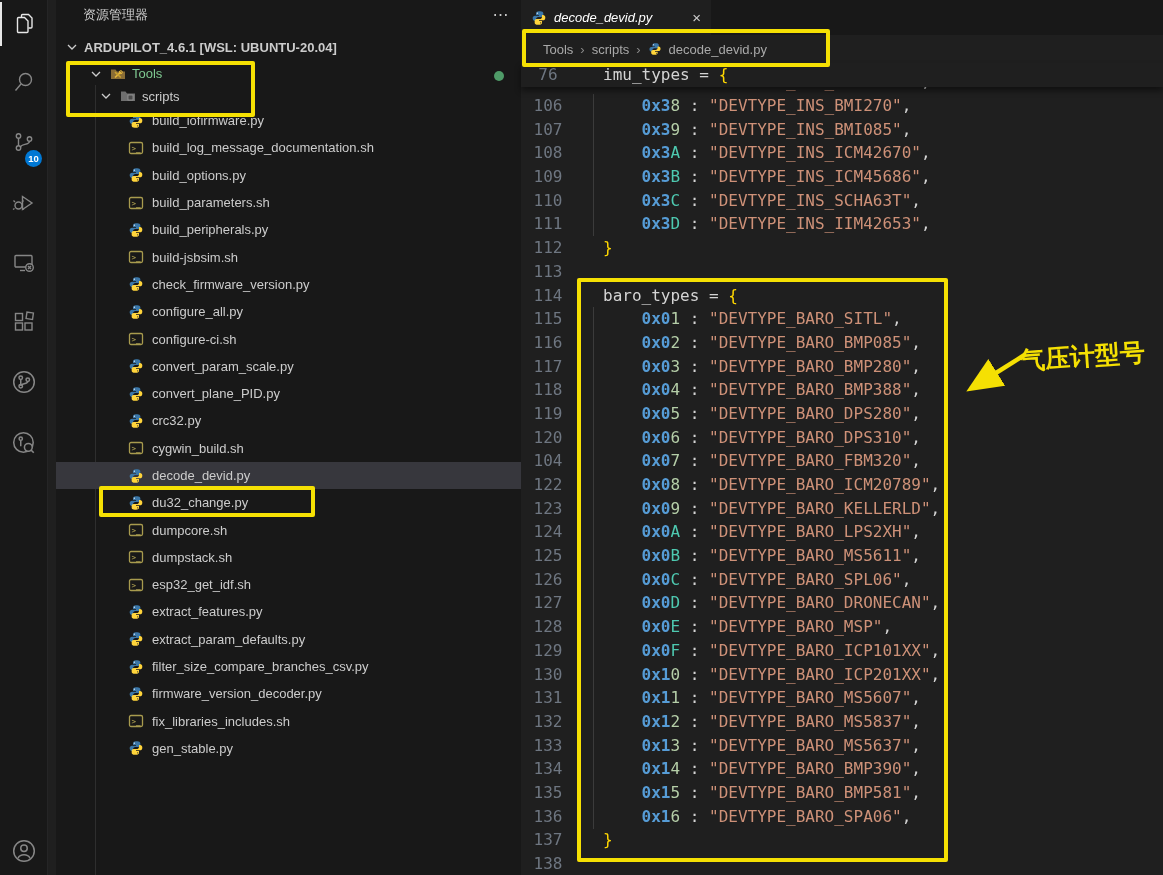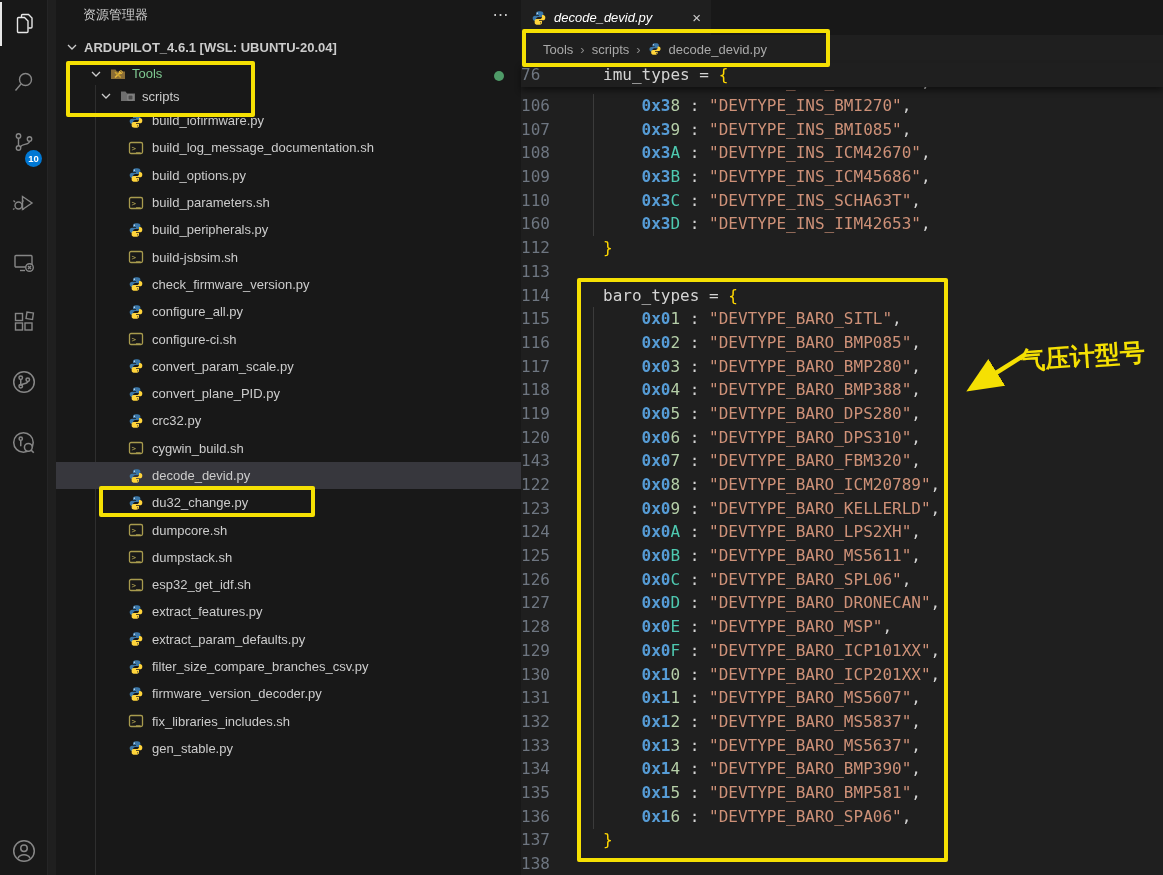--- a/index.html
+++ b/index.html
@@ -45,21 +45,21 @@
   .tabbar { position:absolute; top:0; left:0; right:0; height:35px; background:#181818; }
   .tab { position:absolute; left:0; top:0; width:190px; height:35px; background:#1f1f1f;
     display:flex; align-items:center; gap:7px; padding:0 10px; }
   .tab-label { font-style:italic; color:#ffffff; font-size:13px; white-space:nowrap; }
   .tab-close { margin-left:auto; color:#cccccc; font-size:15px; cursor:pointer; }
   .breadcrumb { position:absolute; top:35px; left:0; right:0; height:28px;
     display:flex; align-items:center; gap:7px; padding-left:22px; color:#a9a9a9; }
   .bc-sep { color:#8a8a8a; font-size:13px; }
   .code-font { font-family:"DejaVu Sans Mono","Liberation Mono",monospace; font-size:16px; }
   .code-row { white-space:pre; height:23.7px; line-height:23.7px; }
-  .ln { display:inline-block; width:54px; text-align:left; color:#6e7681; }
+  .ln { display:inline-block; width:54px; text-align:center; color:#6e7681; }
   .ct { margin-left:28px; }
   .sticky { position:absolute; top:63px; left:0; right:0; height:24px; background:#1f1f1f;
     box-shadow:0 4px 6px rgba(0,0,0,.45); z-index:3; }
   .partial { position:absolute; top:87px; left:0; right:0; height:7px; overflow:hidden; }
   .partial .code-row { margin-top:-17px; }
   .codearea { position:absolute; top:94px; left:0; right:0; bottom:0; overflow:hidden; }
   .indent-guide-ed { position:absolute; left:72px; width:1px; background:#3b3b3b; }
   .tok-num { color:#569cd6;font-weight:bold; }
   .tok-numend { color:#b5cea8; }
   .tok-numend.letter { color:#4ec9b0; }
@@ -493,31 +493,31 @@
     <div class="partial code-font">
         <div class="code-row"><span class="ln">105</span><span class="ct"><span>    </span><span class="tok-num">0x3</span><span class="tok-numend">7</span><span> </span><span class="tok-punc">:</span><span> </span><span class="tok-str">"DEVTYPE_INS_ICM40605"</span><span class="tok-punc">,</span></span></div>
       </div>
 
     <div class="codearea code-font">
         <div class="code-row"><span class="ln">106</span><span class="ct"><span>    </span><span class="tok-num">0x3</span><span class="tok-numend">8</span><span> </span><span class="tok-punc">:</span><span> </span><span class="tok-str">"DEVTYPE_INS_BMI270"</span><span class="tok-punc">,</span></span></div>
         <div class="code-row"><span class="ln">107</span><span class="ct"><span>    </span><span class="tok-num">0x3</span><span class="tok-numend">9</span><span> </span><span class="tok-punc">:</span><span> </span><span class="tok-str">"DEVTYPE_INS_BMI085"</span><span class="tok-punc">,</span></span></div>
         <div class="code-row"><span class="ln">108</span><span class="ct"><span>    </span><span class="tok-num">0x3</span><span class="tok-numend letter">A</span><span> </span><span class="tok-punc">:</span><span> </span><span class="tok-str">"DEVTYPE_INS_ICM42670"</span><span class="tok-punc">,</span></span></div>
         <div class="code-row"><span class="ln">109</span><span class="ct"><span>    </span><span class="tok-num">0x3</span><span class="tok-numend letter">B</span><span> </span><span class="tok-punc">:</span><span> </span><span class="tok-str">"DEVTYPE_INS_ICM45686"</span><span class="tok-punc">,</span></span></div>
         <div class="code-row"><span class="ln">110</span><span class="ct"><span>    </span><span class="tok-num">0x3</span><span class="tok-numend letter">C</span><span> </span><span class="tok-punc">:</span><span> </span><span class="tok-str">"DEVTYPE_INS_SCHA63T"</span><span class="tok-punc">,</span></span></div>
-        <div class="code-row"><span class="ln">160</span><span class="ct"><span>    </span><span class="tok-num">0x3</span><span class="tok-numend letter">D</span><span> </span><span class="tok-punc">:</span><span> </span><span class="tok-str">"DEVTYPE_INS_IIM42653"</span><span class="tok-punc">,</span></span></div>
+        <div class="code-row"><span class="ln">111</span><span class="ct"><span>    </span><span class="tok-num">0x3</span><span class="tok-numend letter">D</span><span> </span><span class="tok-punc">:</span><span> </span><span class="tok-str">"DEVTYPE_INS_IIM42653"</span><span class="tok-punc">,</span></span></div>
         <div class="code-row"><span class="ln">112</span><span class="ct"><span class="tok-brace">}</span></span></div>
         <div class="code-row"><span class="ln">113</span><span class="ct"></span></div>
         <div class="code-row"><span class="ln">114</span><span class="ct"><span class="tok-var">baro_types</span><span> </span><span class="tok-punc">=</span><span> </span><span class="tok-brace">{</span></span></div>
         <div class="code-row"><span class="ln">115</span><span class="ct"><span>    </span><span class="tok-num">0x0</span><span class="tok-numend">1</span><span> </span><span class="tok-punc">:</span><span> </span><span class="tok-str">"DEVTYPE_BARO_SITL"</span><span class="tok-punc">,</span></span></div>
         <div class="code-row"><span class="ln">116</span><span class="ct"><span>    </span><span class="tok-num">0x0</span><span class="tok-numend">2</span><span> </span><span class="tok-punc">:</span><span> </span><span class="tok-str">"DEVTYPE_BARO_BMP085"</span><span class="tok-punc">,</span></span></div>
         <div class="code-row"><span class="ln">117</span><span class="ct"><span>    </span><span class="tok-num">0x0</span><span class="tok-numend">3</span><span> </span><span class="tok-punc">:</span><span> </span><span class="tok-str">"DEVTYPE_BARO_BMP280"</span><span class="tok-punc">,</span></span></div>
         <div class="code-row"><span class="ln">118</span><span class="ct"><span>    </span><span class="tok-num">0x0</span><span class="tok-numend">4</span><span> </span><span class="tok-punc">:</span><span> </span><span class="tok-str">"DEVTYPE_BARO_BMP388"</span><span class="tok-punc">,</span></span></div>
         <div class="code-row"><span class="ln">119</span><span class="ct"><span>    </span><span class="tok-num">0x0</span><span class="tok-numend">5</span><span> </span><span class="tok-punc">:</span><span> </span><span class="tok-str">"DEVTYPE_BARO_DPS280"</span><span class="tok-punc">,</span></span></div>
         <div class="code-row"><span class="ln">120</span><span class="ct"><span>    </span><span class="tok-num">0x0</span><span class="tok-numend">6</span><span> </span><span class="tok-punc">:</span><span> </span><span class="tok-str">"DEVTYPE_BARO_DPS310"</span><span class="tok-punc">,</span></span></div>
-        <div class="code-row"><span class="ln">143</span><span class="ct"><span>    </span><span class="tok-num">0x0</span><span class="tok-numend">7</span><span> </span><span class="tok-punc">:</span><span> </span><span class="tok-str">"DEVTYPE_BARO_FBM320"</span><span class="tok-punc">,</span></span></div>
+        <div class="code-row"><span class="ln">104</span><span class="ct"><span>    </span><span class="tok-num">0x0</span><span class="tok-numend">7</span><span> </span><span class="tok-punc">:</span><span> </span><span class="tok-str">"DEVTYPE_BARO_FBM320"</span><span class="tok-punc">,</span></span></div>
         <div class="code-row"><span class="ln">122</span><span class="ct"><span>    </span><span class="tok-num">0x0</span><span class="tok-numend">8</span><span> </span><span class="tok-punc">:</span><span> </span><span class="tok-str">"DEVTYPE_BARO_ICM20789"</span><span class="tok-punc">,</span></span></div>
         <div class="code-row"><span class="ln">123</span><span class="ct"><span>    </span><span class="tok-num">0x0</span><span class="tok-numend">9</span><span> </span><span class="tok-punc">:</span><span> </span><span class="tok-str">"DEVTYPE_BARO_KELLERLD"</span><span class="tok-punc">,</span></span></div>
         <div class="code-row"><span class="ln">124</span><span class="ct"><span>    </span><span class="tok-num">0x0</span><span class="tok-numend letter">A</span><span> </span><span class="tok-punc">:</span><span> </span><span class="tok-str">"DEVTYPE_BARO_LPS2XH"</span><span class="tok-punc">,</span></span></div>
         <div class="code-row"><span class="ln">125</span><span class="ct"><span>    </span><span class="tok-num">0x0</span><span class="tok-numend letter">B</span><span> </span><span class="tok-punc">:</span><span> </span><span class="tok-str">"DEVTYPE_BARO_MS5611"</span><span class="tok-punc">,</span></span></div>
         <div class="code-row"><span class="ln">126</span><span class="ct"><span>    </span><span class="tok-num">0x0</span><span class="tok-numend letter">C</span><span> </span><span class="tok-punc">:</span><span> </span><span class="tok-str">"DEVTYPE_BARO_SPL06"</span><span class="tok-punc">,</span></span></div>
         <div class="code-row"><span class="ln">127</span><span class="ct"><span>    </span><span class="tok-num">0x0</span><span class="tok-numend letter">D</span><span> </span><span class="tok-punc">:</span><span> </span><span class="tok-str">"DEVTYPE_BARO_DRONECAN"</span><span class="tok-punc">,</span></span></div>
         <div class="code-row"><span class="ln">128</span><span class="ct"><span>    </span><span class="tok-num">0x0</span><span class="tok-numend letter">E</span><span> </span><span class="tok-punc">:</span><span> </span><span class="tok-str">"DEVTYPE_BARO_MSP"</span><span class="tok-punc">,</span></span></div>
         <div class="code-row"><span class="ln">129</span><span class="ct"><span>    </span><span class="tok-num">0x0</span><span class="tok-numend letter">F</span><span> </span><span class="tok-punc">:</span><span> </span><span class="tok-str">"DEVTYPE_BARO_ICP101XX"</span><span class="tok-punc">,</span></span></div>
         <div class="code-row"><span class="ln">130</span><span class="ct"><span>    </span><span class="tok-num">0x1</span><span class="tok-numend">0</span><span> </span><span class="tok-punc">:</span><span> </span><span class="tok-str">"DEVTYPE_BARO_ICP201XX"</span><span class="tok-punc">,</span></span></div>
         <div class="code-row"><span class="ln">131</span><span class="ct"><span>    </span><span class="tok-num">0x1</span><span class="tok-numend">1</span><span> </span><span class="tok-punc">:</span><span> </span><span class="tok-str">"DEVTYPE_BARO_MS5607"</span><span class="tok-punc">,</span></span></div>

